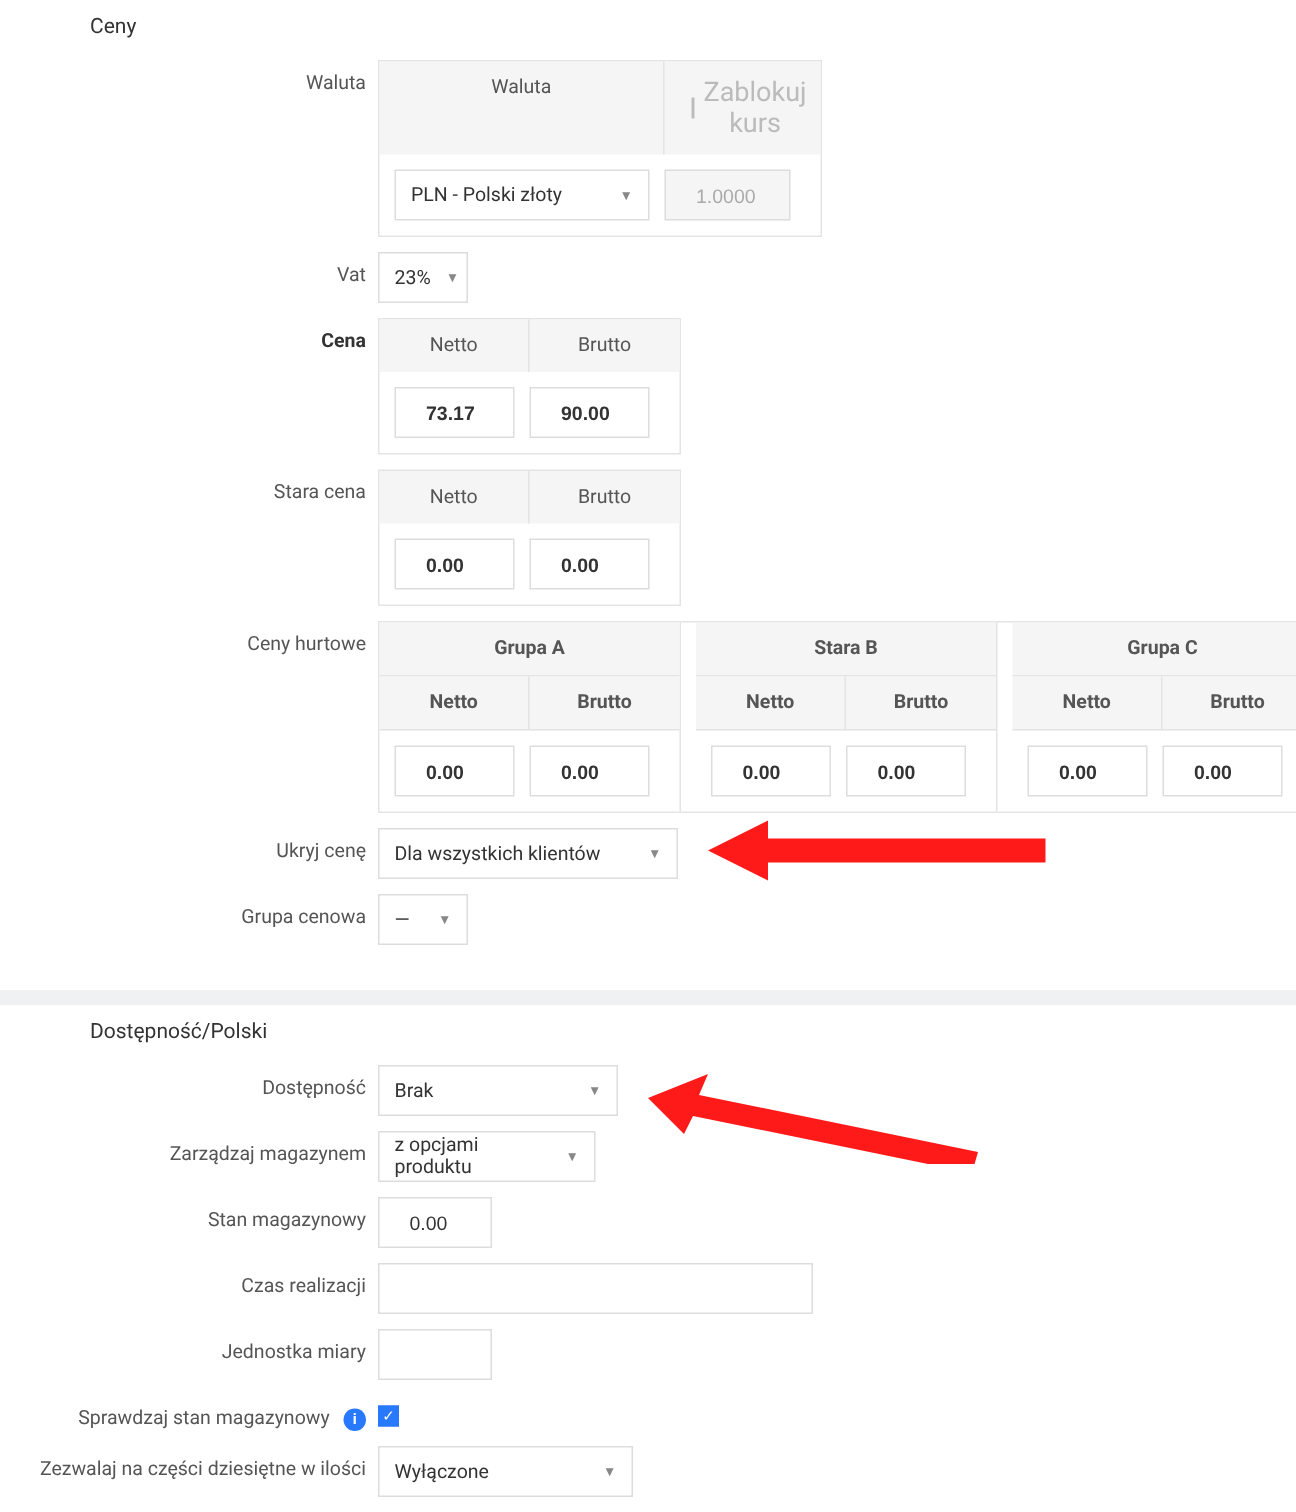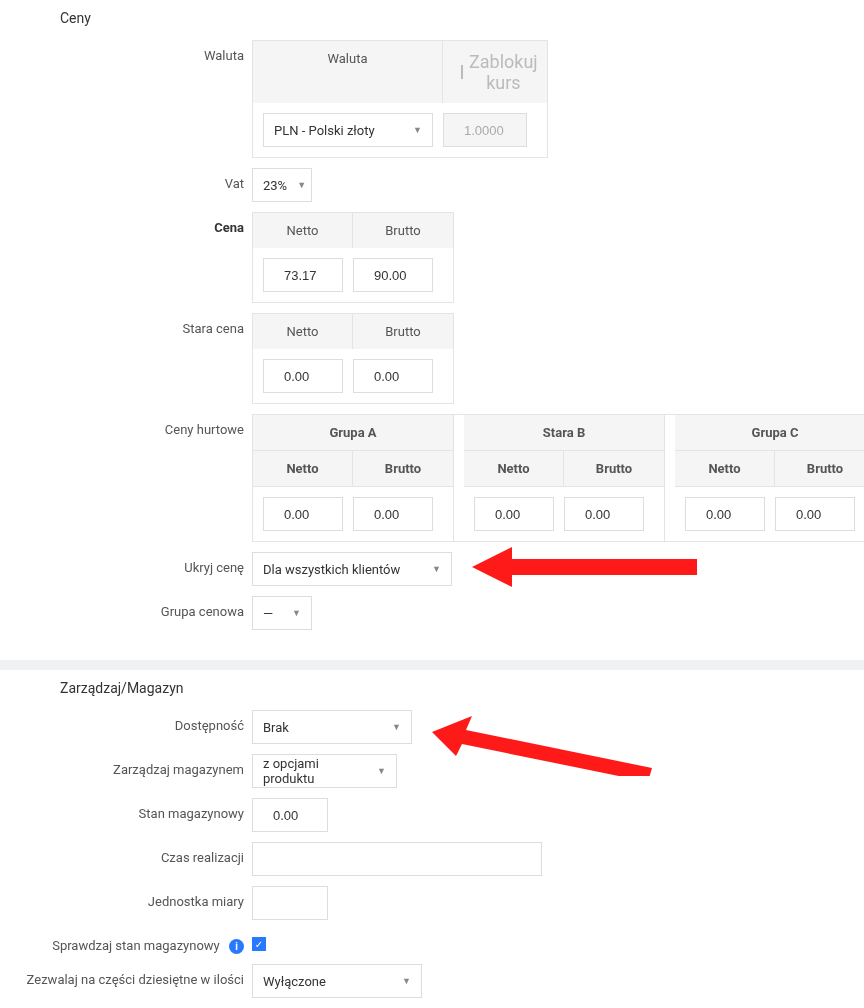--- a/index.html
+++ b/index.html
@@ -21,21 +21,21 @@
 .subgroup:last-child { border-right: none; }
 .subgroup .box-header { border-bottom: 1px solid #e4e4e4; font-weight: bold; }
 .subgroup .sub-body { display: flex; padding: 10px; gap: 10px; }
 input[type=text].inp { height: 34px; border: 1px solid #ddd; padding: 0 20px; font-size: 13px; color: #333; background: #fff; }
 input[type=text].inp:disabled { background: #f5f5f5; color: #aaa; }
 .select { height: 34px; border: 1px solid #ddd; background: #fff; display: flex; align-items: center; justify-content: space-between; padding: 0 10px; font-size: 13px; color: #333; cursor: pointer; }
 .select .caret { font-size: 9px; color: #888; margin-left: 10px; }
 .checkbox { width: 14px; height: 14px; border: 1px solid #bbb; display: inline-flex; align-items: center; justify-content: center; font-size: 10px; background: #fff; cursor: pointer; vertical-align: middle; }
 .checkbox.checked { background: #2979ff; border-color: #2979ff; color: #fff; }
 .info-icon { width: 15px; height: 15px; border-radius: 50%; background: #2979ff; color: #fff; display: inline-flex; align-items: center; justify-content: center; font-size: 10px; font-weight: 700; margin-left: 6px; font-style: normal; }
-.lock-label { color: #bbb; font-size: 18px; display: flex; align-items: center; gap: 6px; padding: 0 18px; } .w80 { width: 80px; } .w170 { width: 170px; align-items: center; } .w200 { width: 200px; } .w60 { width: 60px; } .w76 { width: 76px; }
+.lock-label { color: #bbb; font-size: 18px; display: flex; align-items: center; gap: 6px; padding: 0 18px; } .w80 { width: 80px; font-weight: bold; } .w170 { width: 170px; align-items: center; } .w200 { width: 200px; } .w60 { width: 60px; } .w76 { width: 76px; }
 .arrow { position: absolute; pointer-events: none; }
 .arrow svg { display: block; }
 </style>
 </head>
 <body>
 
 <div class="section">
   <div class="section-title">Ceny</div>
 
   <div class="row">
@@ -178,21 +178,21 @@
         <span>—</span>
         <span class="caret">▼</span>
       </div>
     </div>
   </div>
 </div>
 
 <div class="gap"></div>
 
 <div class="section">
-  <div class="section-title">Zarządzaj/Magazyn</div>
+  <div class="section-title">Dostępność/Polski</div>
 
   <div class="row">
     <div class="label-col">Dostępność</div>
     <div class="field-col">
       <div class="select" style="width:160px">
         <span>Brak</span>
         <span class="caret">▼</span>
       </div>
       <div class="arrow" style="left:180px; top:6px">
         <svg width="230" height="60">

